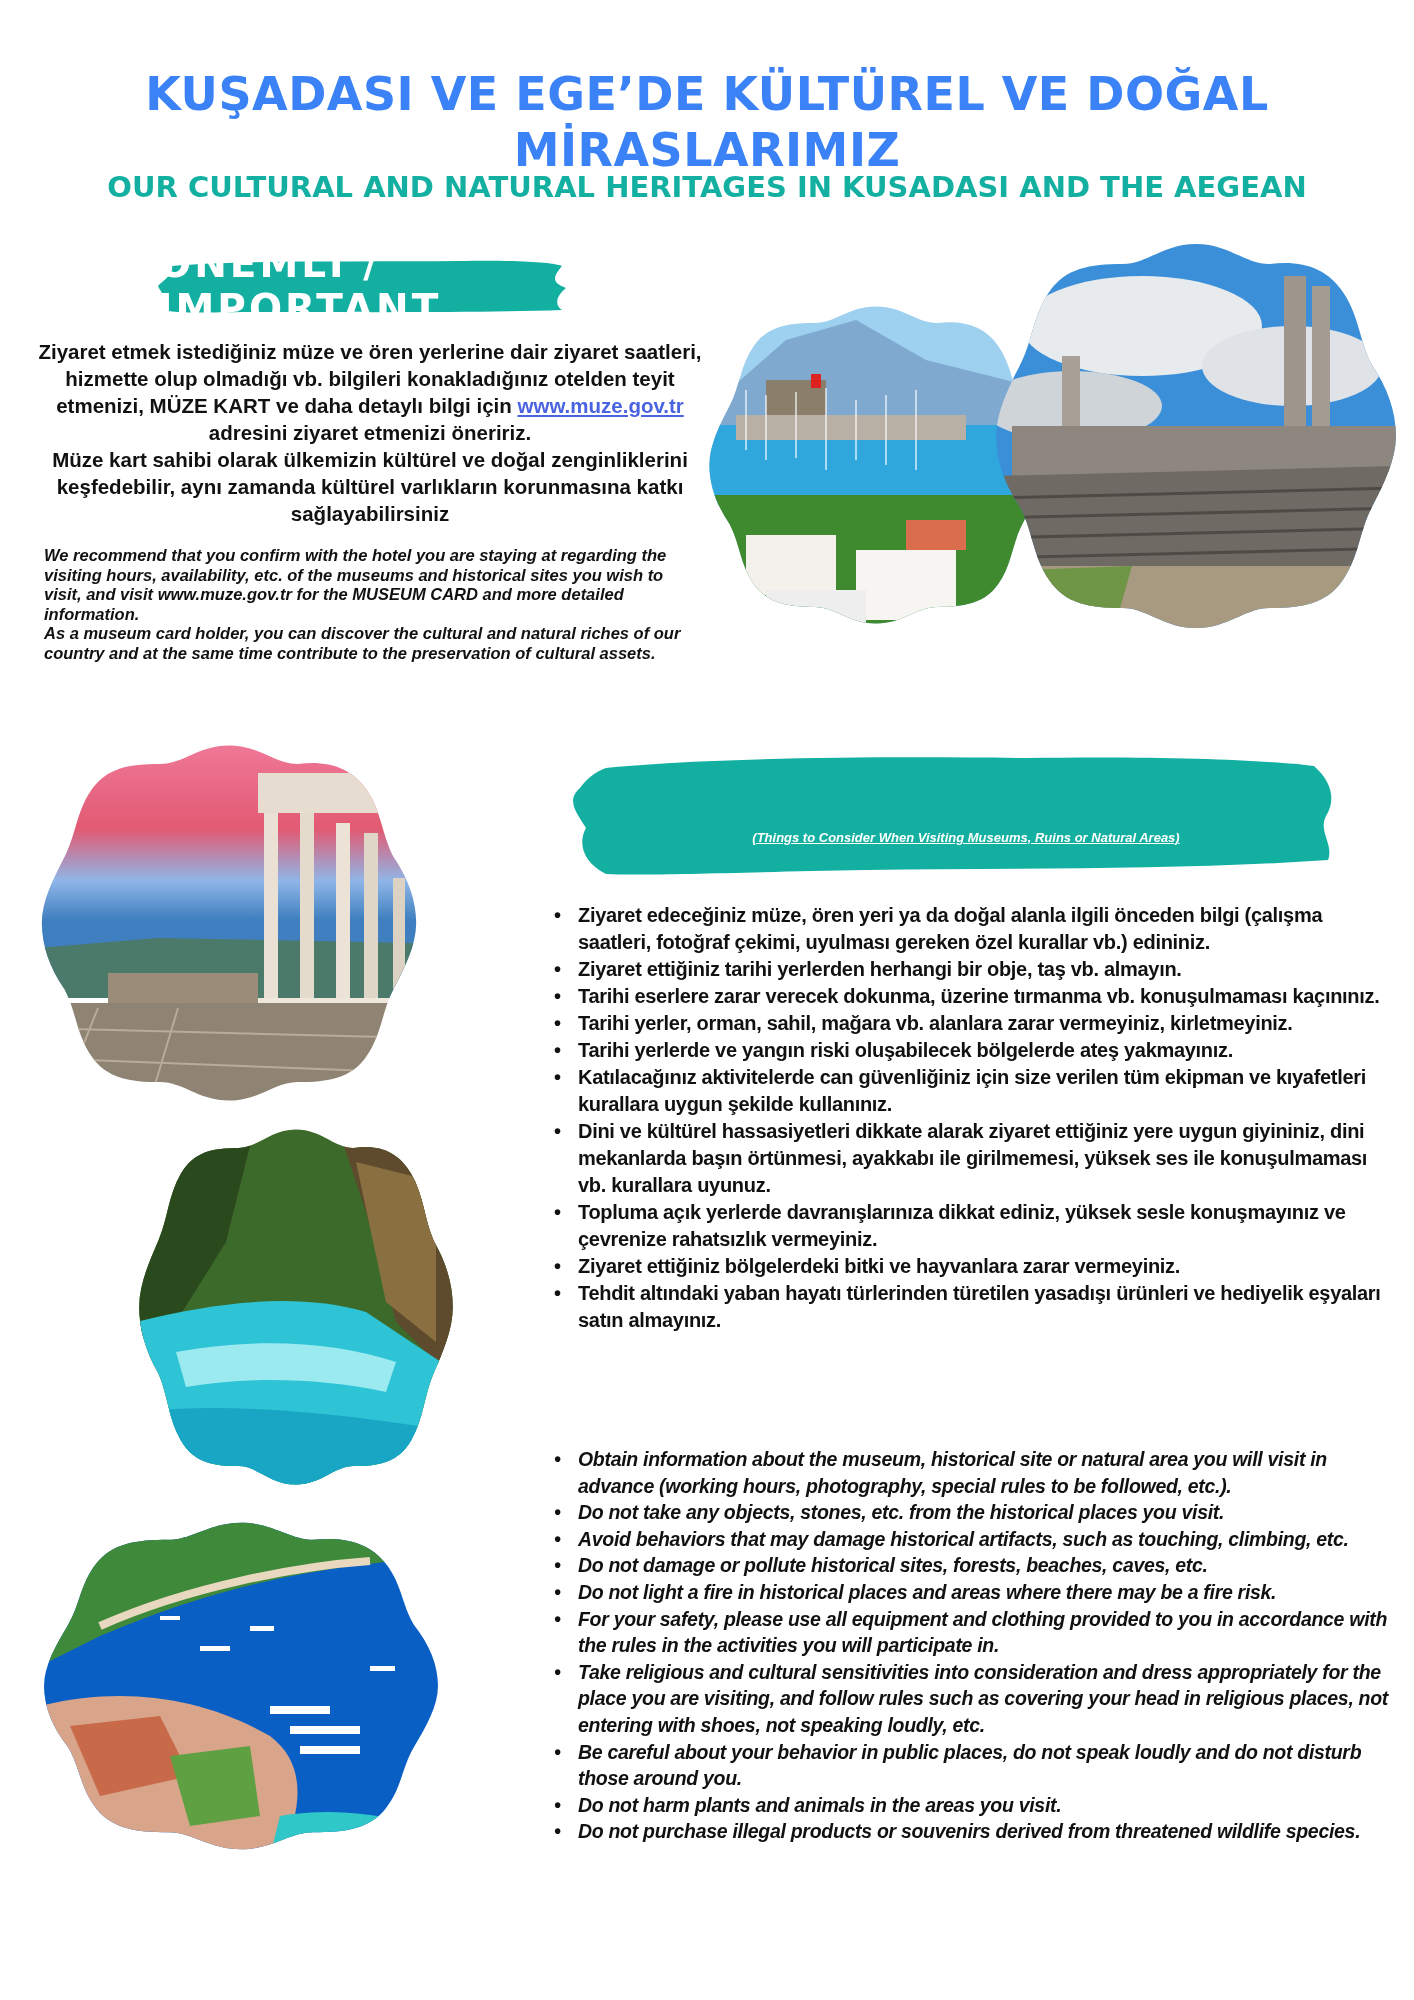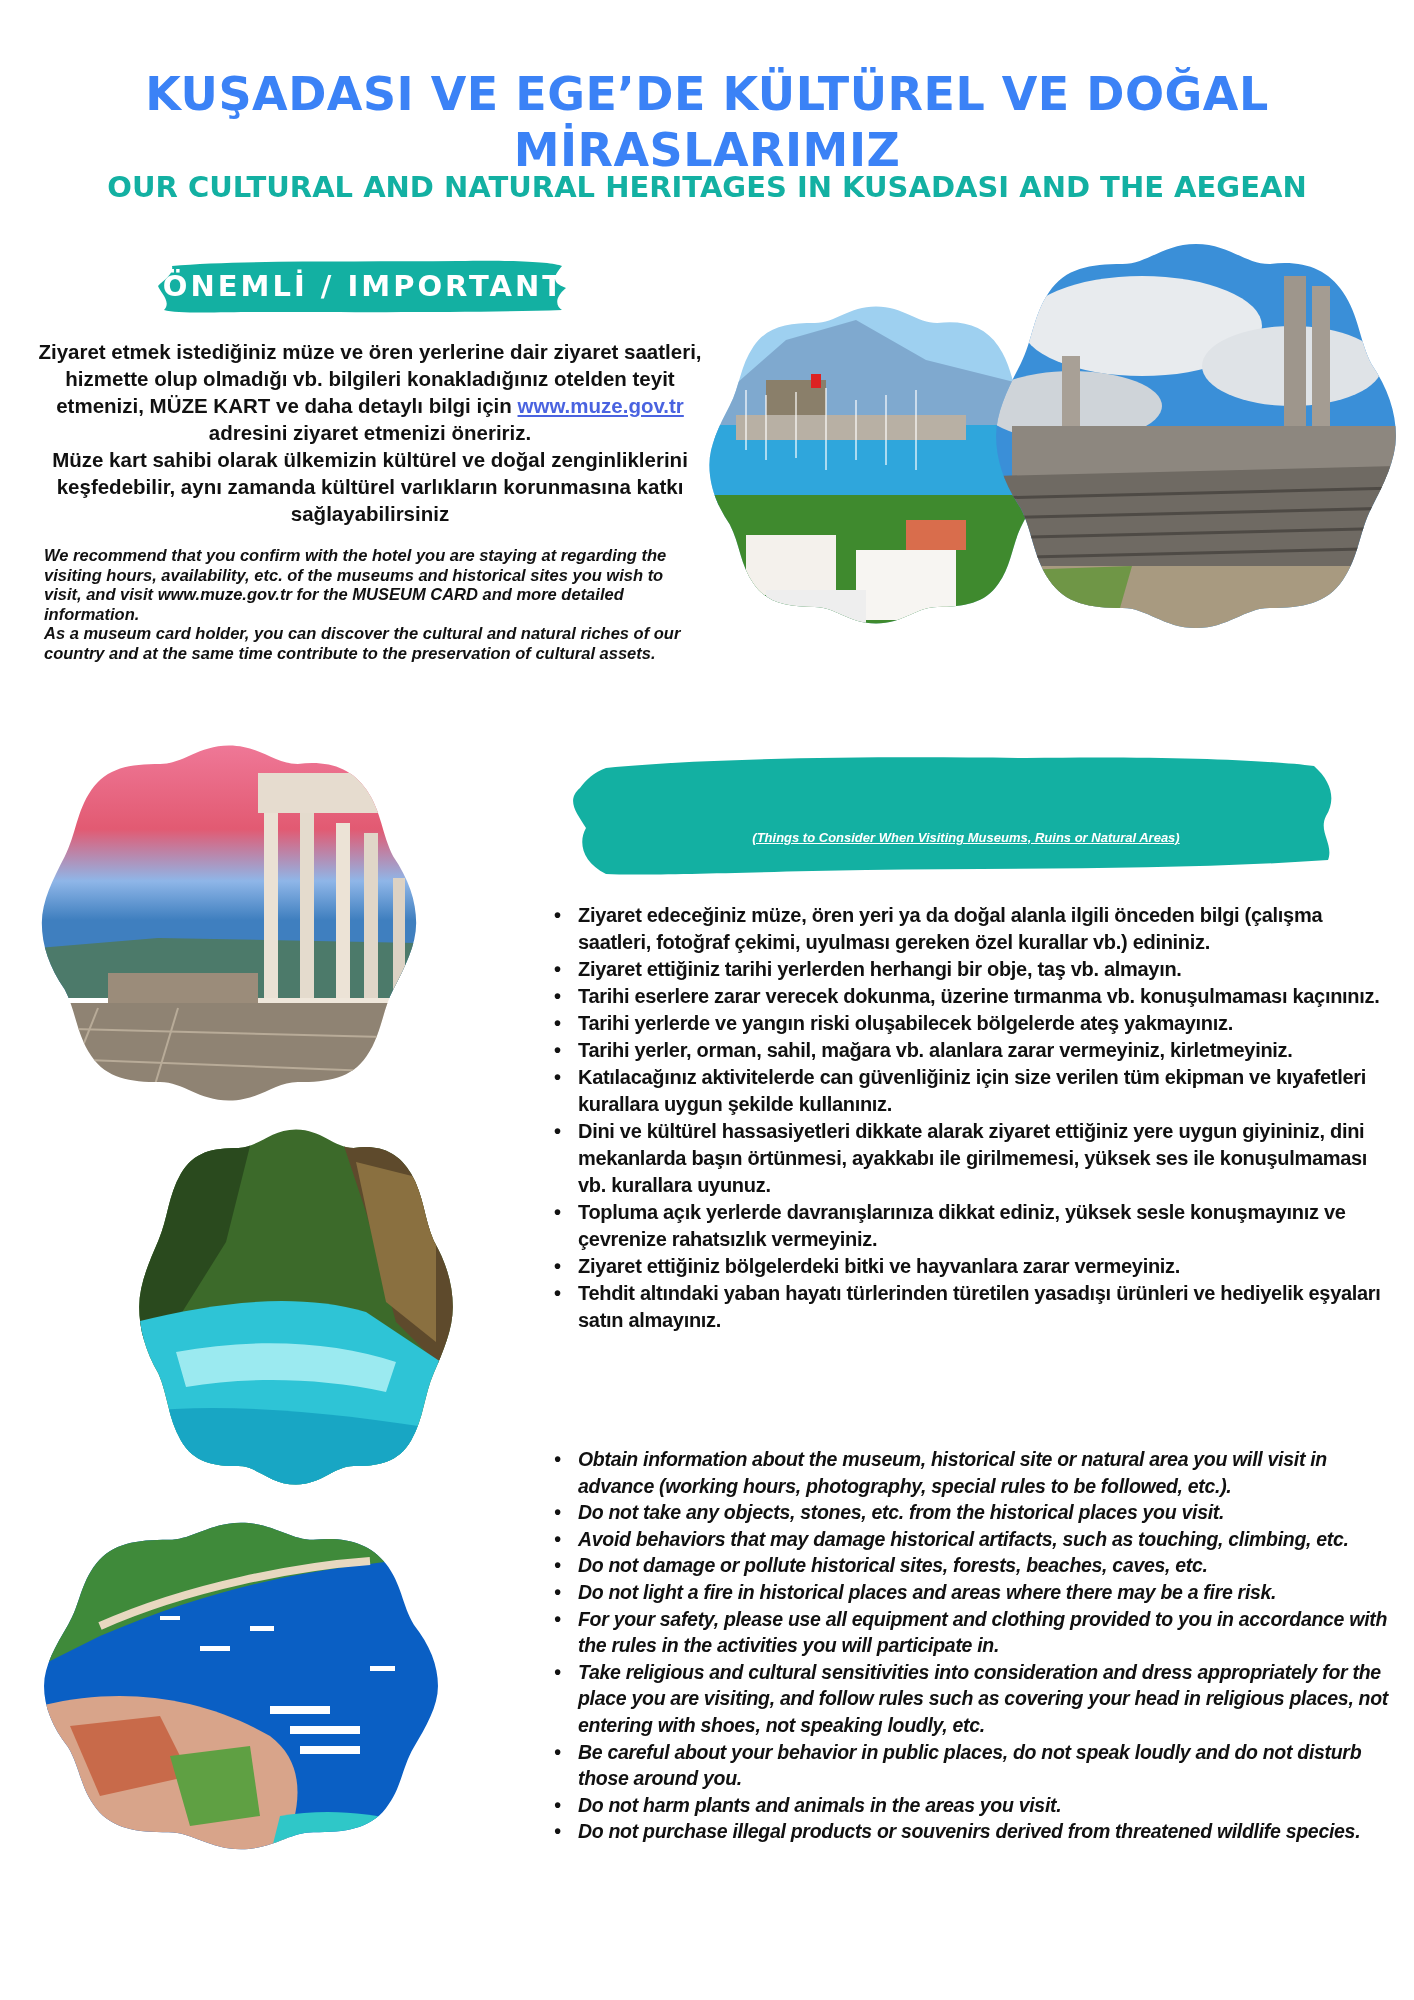--- a/index.html
+++ b/index.html
@@ -19,21 +19,21 @@
     font-size: 29px; line-height: 34px;
   }
 
   .important-badge {
     position: absolute; left: 158px; top: 258px; width: 412px; height: 56px;
   }
   .important-badge svg { position: absolute; left: 0; top: 0; }
   .important-badge span {
     position: absolute; left: 0; top: 0; width: 100%; height: 100%;
     display: flex; align-items: center; justify-content: center;
-    color: #fff; font-weight: bold; font-size: 29px; letter-spacing: 3px;
+    color: #fff; font-weight: bold; font-size: 39px; letter-spacing: 3px;
     font-family: "DejaVu Sans", sans-serif;
   }
 
   .intro-tr {
     position: absolute; left: 36px; top: 338px; width: 668px;
     text-align: center; font-weight: bold; font-size: 20.5px; line-height: 27px;
     font-family: "Liberation Sans", sans-serif;
   }
   .intro-tr a { color: #4a63e0; text-decoration: underline; }
   .intro-en {
@@ -217,22 +217,22 @@
   <svg width="770" height="124" viewBox="0 0 770 124">
     <path d="M40,16 C140,6 300,4 460,6 C600,4 700,8 748,14 C766,30 770,48 760,64 C752,80 768,92 762,108 C620,118 460,116 300,118 C180,120 80,124 40,122 C16,110 12,90 20,76 C10,60 0,48 14,36 C20,28 28,20 40,16 Z" fill="#13b0a2"></path>
   </svg>
   <div class="t2">(Things to Consider When Visiting Museums, Ruins or Natural Areas)</div>
 </div>
 
 <ul class="rules rules-tr">
   <li>Ziyaret edeceğiniz müze, ören yeri ya da doğal alanla ilgili önceden bilgi (çalışma saatleri, fotoğraf çekimi, uyulması gereken özel kurallar vb.) edininiz.</li>
   <li>Ziyaret ettiğiniz tarihi yerlerden herhangi bir obje, taş vb. almayın.</li>
   <li>Tarihi eserlere zarar verecek dokunma, üzerine tırmanma vb. konuşulmaması kaçınınız.</li>
+  <li>Tarihi yerler, orman, sahil, mağara vb. alanlara zarar vermeyiniz, kirletmeyiniz.</li>
   <li>Tarihi yerlerde ve yangın riski oluşabilecek bölgelerde ateş yakmayınız.</li>
-  <li>Tarihi yerler, orman, sahil, mağara vb. alanlara zarar vermeyiniz, kirletmeyiniz.</li>
   <li>Katılacağınız aktivitelerde can güvenliğiniz için size verilen tüm ekipman ve kıyafetleri kurallara uygun şekilde kullanınız.</li>
   <li>Dini ve kültürel hassasiyetleri dikkate alarak ziyaret ettiğiniz yere uygun giyininiz, dini mekanlarda başın örtünmesi, ayakkabı ile girilmemesi, yüksek ses ile konuşulmaması vb. kurallara uyunuz.</li>
   <li>Topluma açık yerlerde davranışlarınıza dikkat ediniz, yüksek sesle konuşmayınız ve çevrenize rahatsızlık vermeyiniz.</li>
   <li>Ziyaret ettiğiniz bölgelerdeki bitki ve hayvanlara zarar vermeyiniz.</li>
   <li>Tehdit altındaki yaban hayatı türlerinden türetilen yasadışı ürünleri ve hediyelik eşyaları satın almayınız.</li>
 </ul>
 
 <ul class="rules rules-en">
   <li>Obtain information about the museum, historical site or natural area you will visit in advance (working hours, photography, special rules to be followed, etc.).</li>
   <li>Do not take any objects, stones, etc. from the historical places you visit.</li>

